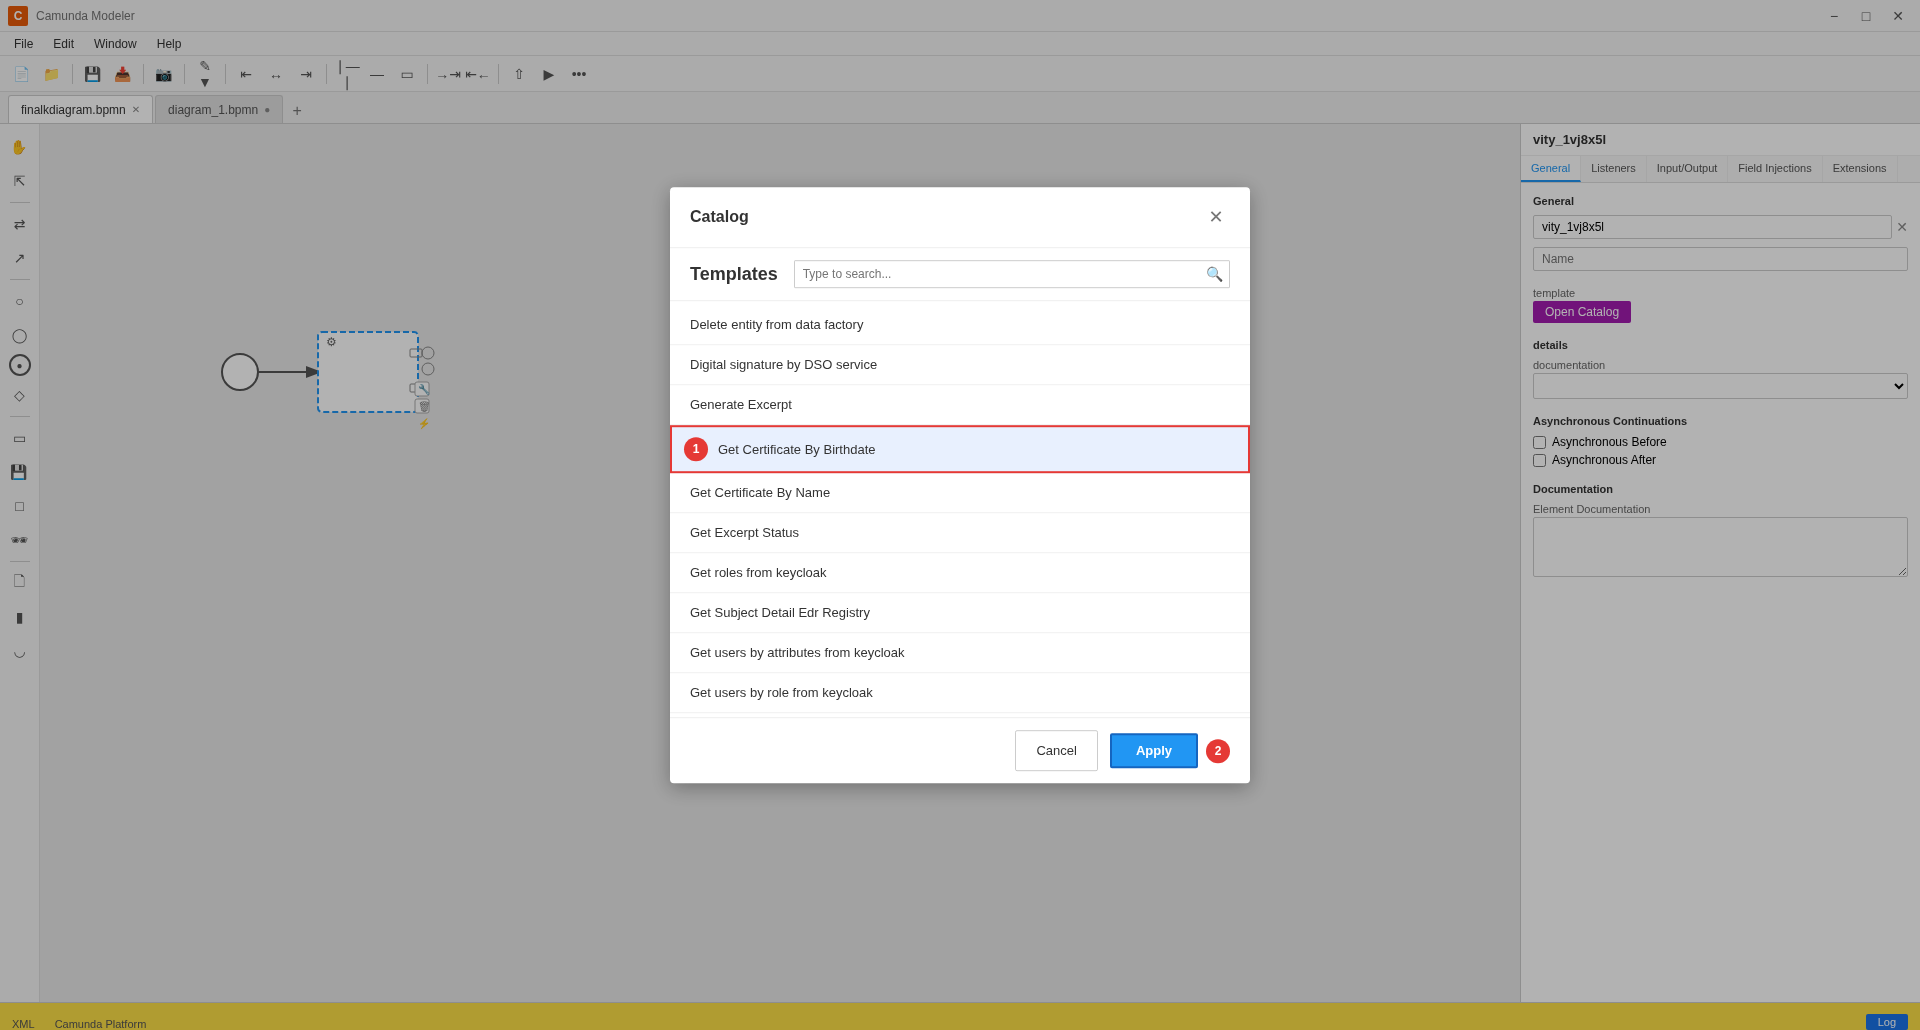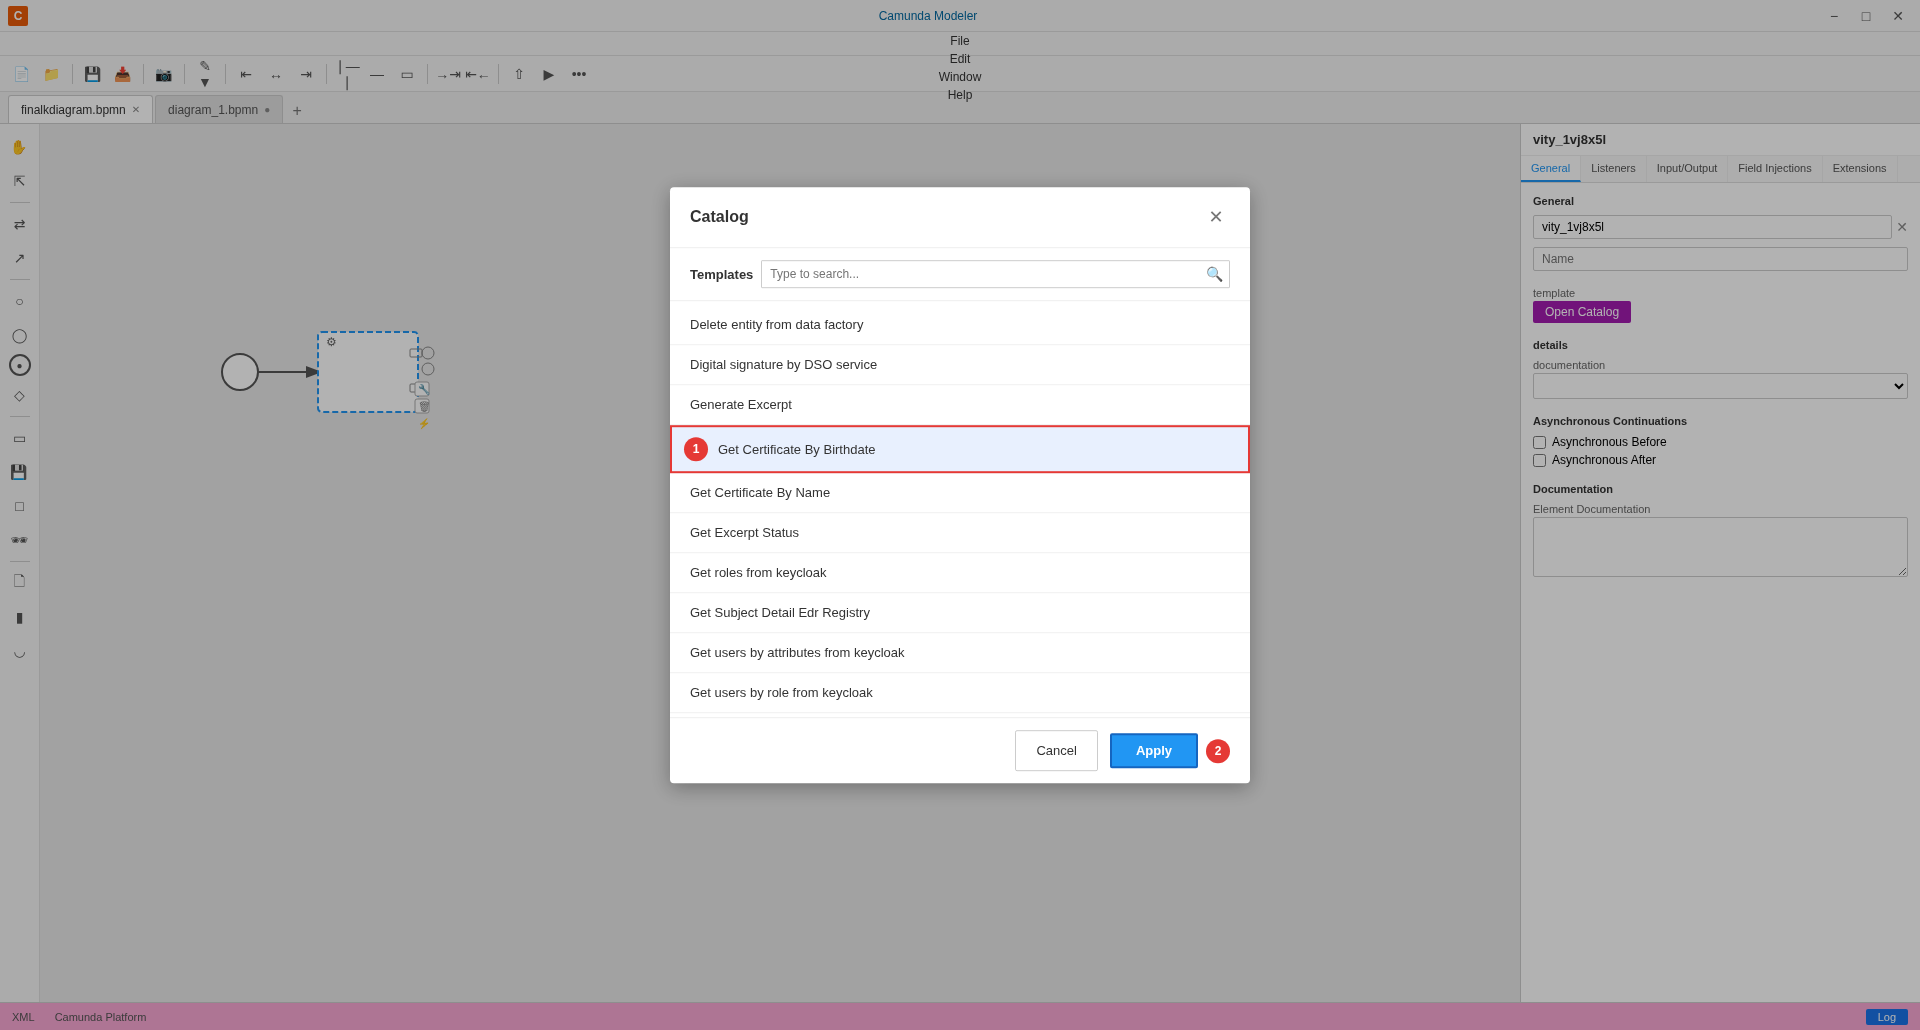--- a/index.html
+++ b/index.html
@@ -5,28 +5,28 @@
     * { box-sizing: border-box; margin: 0; padding: 0; }
     body { font-family: 'Segoe UI', Arial, sans-serif; font-size: 13px; background: #e8e8e8; overflow: hidden; width: 1920px; height: 1030px; }
 
     
     .title-bar {
       display: flex; align-items: center; background: #f5f5f5; height: 32px;
       border-bottom: 1px solid #ddd; padding: 0 8px; user-select: none;
     }
     .title-bar-icon { width: 20px; height: 20px; background: #e85b0a; border-radius: 2px; margin-right: 8px; display: flex; align-items: center; justify-content: center; }
     .title-bar-icon span { color: white; font-weight: bold; font-size: 12px; }
-    .title-bar-title { flex: 1; font-size: 12px; color: #0369a1; text-align: center; }
+    .title-bar-title { flex: 1; font-size: 12px; color: #737373; }
     .title-bar-controls { display: flex; gap: 4px; }
     .title-bar-btn { width: 28px; height: 28px; background: none; border: none; cursor: pointer; display: flex; align-items: center; justify-content: center; font-size: 14px; color: #555; }
 
     
     .menu-bar {
       display: flex; background: #f5f5f5; height: 24px; border-bottom: 1px solid #ddd;
-      padding: 0 4px; align-items: center; flex-direction: column;
+      padding: 0 4px; align-items: center;
     }
     .menu-item { padding: 2px 10px; font-size: 12px; cursor: pointer; color: #333; }
 
     
     .toolbar {
       display: flex; align-items: center; background: #f5f5f5; height: 36px;
       border-bottom: 1px solid #ddd; padding: 0 8px; gap: 2px;
     }
     .toolbar-btn {
       width: 28px; height: 28px; background: none; border: 1px solid transparent;
@@ -164,22 +164,22 @@
 
     
     .step-badge {
       width: 24px; height: 24px; border-radius: 50%; background: #e53935;
       color: white; font-size: 12px; font-weight: bold; display: flex;
       align-items: center; justify-content: center; flex-shrink: 0;
     }
 
     
     .status-bar {
-      height: 28px; background: #f9a8d4; border-top: 1px solid #ccc;
-      display: flex; align-items: center; padding: 0 12px; gap: 20px;
+      height: 28px; background: #fde047; border-top: 1px solid #ccc;
+      display: flex; align-items: flex-end; padding: 0 12px; gap: 20px;
       font-size: 11px; color: #555;
     }
     .status-log {
       margin-left: auto; background: #1a73e8; color: white;
       padding: 2px 12px; border-radius: 2px; font-size: 11px; cursor: pointer;
     }
 
     
     ::-webkit-scrollbar { width: 6px; }
     ::-webkit-scrollbar-track { background: #f1f1f1; }
@@ -371,21 +371,21 @@
 
 <div class="overlay"></div>
 
 <div class="dialog">
   <div class="dialog-header">
     <span class="dialog-title">Catalog</span>
     <button class="dialog-close">✕</button>
   </div>
 
   <div class="dialog-search">
-    <span style="font-size:13px;font-weight:600;color:#333;align-self:center;margin-right:0;">Templates</span>
+    <span style="font-size:18px;font-weight:600;color:#333;align-self:center;margin-right:8px;">Templates</span>
     <div class="search-wrapper">
       <input class="search-input" placeholder="Type to search..." style="">
       <span class="search-icon-btn">🔍</span>
     </div>
   </div>
 
   <div class="dialog-list">
     <div class="dialog-item">
       <span>Delete entity from data factory</span>
     </div>

